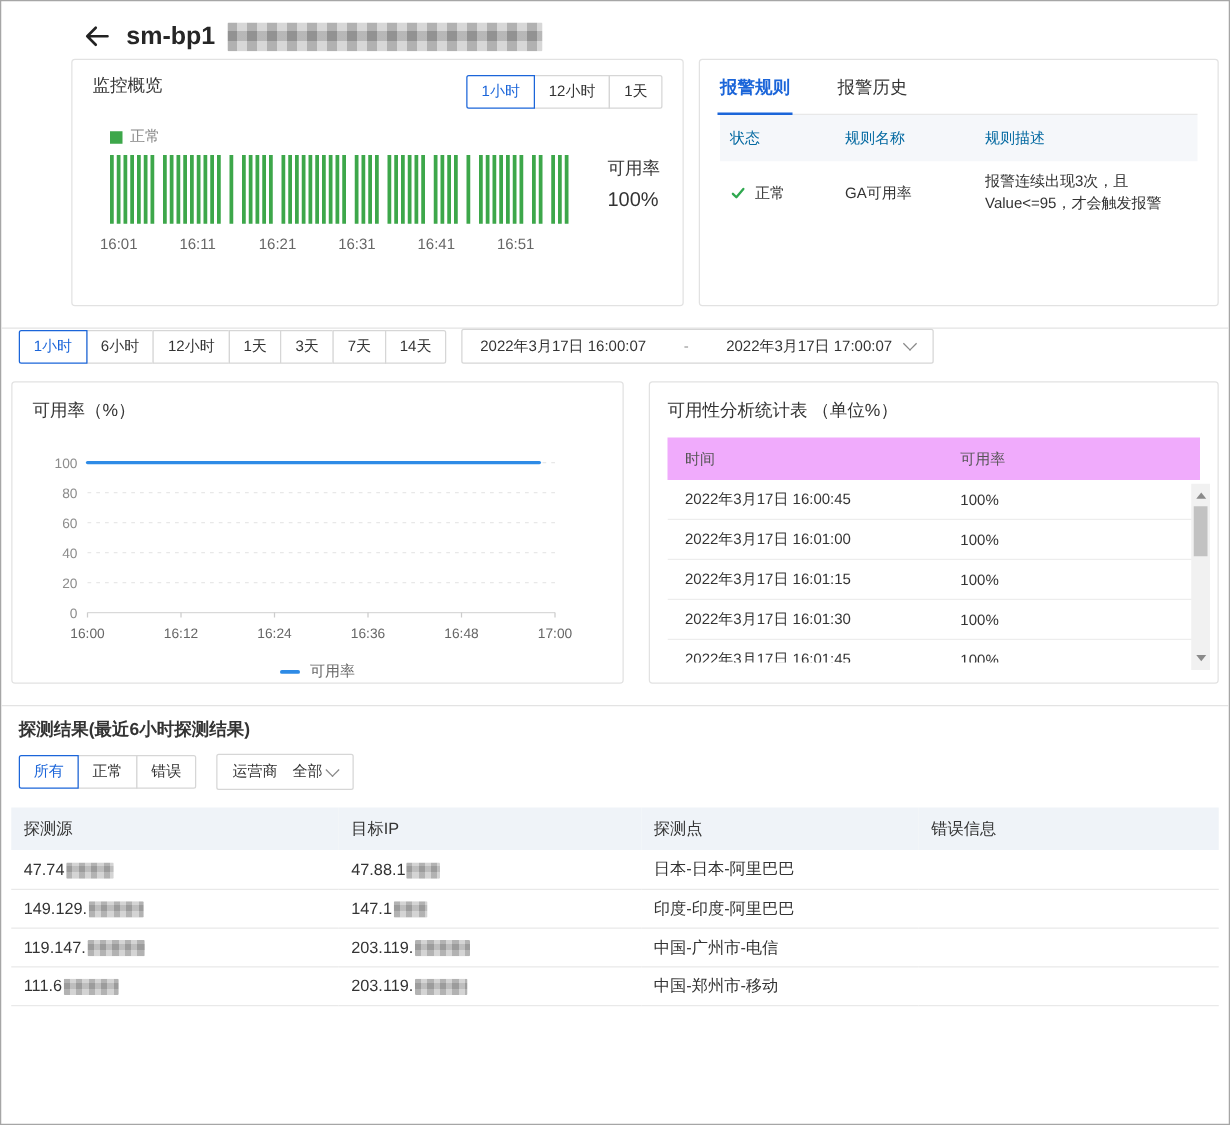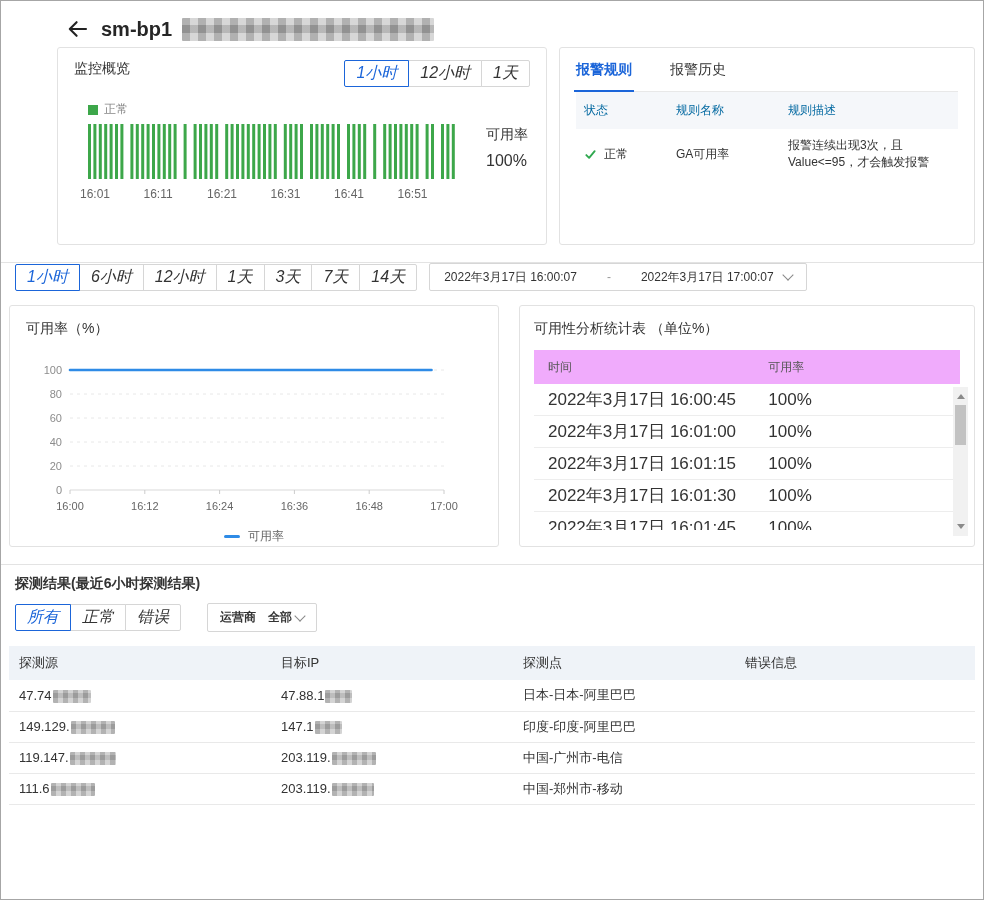--- a/index.html
+++ b/index.html
@@ -34,22 +34,22 @@
   .mosaic-sm{ height:13px; margin-left:1px; }
 
   .section-label{ font-size:13px; font-weight:700; color:#333; margin:10px 0 10px 14px; }
   .section-label.lg{ font-size:14px; margin-left:14px; }
 
   .sec{ margin:0 8px; }
   .card{ background:#fff; border:1px solid var(--border); border-radius:3px; }
 
   
   .btn-group{ display:inline-flex; }
-  .btn{ height:27px; padding:0 11px; font-size:16px; background:#fff; border:1px solid #d6d6d6;
-    color:#333; display:flex; align-items:center; margin-left:-1px; cursor:pointer; position:relative; white-space:nowrap;font-style:italic; }
+  .btn{ height:27px; padding:0 11px; font-size:12px; background:#fff; border:1px solid #d6d6d6;
+    color:#333; display:flex; align-items:center; margin-left:-1px; cursor:pointer; position:relative; white-space:nowrap; }
   .btn:first-child{ margin-left:0; border-radius:2px 0 0 2px; }
   .btn:last-child{ border-radius:0 2px 2px 0; }
   .btn.active{ color:var(--blue); border-color:var(--blue); z-index:2; }
 
   
   .overview-row{ display:flex; gap:12px; margin:0 8px;padding-left:48px; }
   .monitor-card{ width:490px; height:198px; padding:12px 16px; }
   .card-head{ display:flex; justify-content:space-between; align-items:flex-start; }
   .card-title{ font-size:14px; color:#333; }
   .legend{ display:flex; align-items:center; gap:6px; margin:14px 0 6px 14px; }
@@ -86,31 +86,31 @@
   .avail-row{ display:flex; gap:20px; margin:14px 8px 0; }
   .chart-card{ width:490px; height:242px; padding:14px 16px; }
   .line-legend{ display:flex; align-items:center; justify-content:center; gap:8px; margin-top:2px; }
   .line-legend .dash{ width:16px; height:3px; background:var(--line-blue); border-radius:2px; }
   .line-legend span{ font-size:12px; color:#666; }
 
   .table-card{ flex:1; height:242px; padding:14px 14px 0; position:relative; overflow:hidden; }
   .av-head{ display:flex; background:#f0abfc; height:34px; align-items:center; font-size:12px; color:#555; margin-top:12px; }
   .av-c1{ padding-left:14px; width:55%; } .av-c2{ flex:1; }
   .av-body{ height:146px; overflow:hidden; }
-  .av-row{ display:flex; height:32px; align-items:center; border-bottom:1px solid #ededed; font-size:17px; color:#333; }
+  .av-row{ display:flex; height:32px; align-items:center; border-bottom:1px solid #ededed; font-size:12px; color:#333; }
 
   .scrollbar{ position:absolute; right:6px; top:81px; bottom:10px; width:15px; background:#f1f1f1; }
   .sb-up,.sb-down{ position:absolute; left:3.5px; width:0; height:0; border-left:4px solid transparent; border-right:4px solid transparent; }
   .sb-up{ top:7px; border-bottom:5px solid #8a8a8a; }
   .sb-down{ bottom:7px; border-top:5px solid #8a8a8a; }
   .sb-thumb{ position:absolute; top:18px; left:2px; width:11px; height:40px; background:#c2c2c2; cursor:pointer; }
 
   
   .dropdown{ display:flex; align-items:center; border:1px solid #d6d6d6; border-radius:2px; height:29px;
-    padding:0 12px; font-size:12px; color:#333; margin-left:14px; cursor:pointer; width:110px;font-weight:bold; }
+    padding:0 12px; font-size:12px; color:#333; margin-left:4px; cursor:pointer; width:110px; }
   .dropdown .dd-label{ margin-right:12px; }
   .dropdown .chev{ margin-left:auto; }
   .probe-table{ width:calc(100% - 16px); margin:14px 8px 0; border-collapse:collapse; font-size:13px; }
   .probe-table thead tr{ background:#eff3f8; }
   .probe-table th{ font-weight:400; color:#333; text-align:left; height:34px; padding:0 0 0 10px; }
   .probe-table td{ height:31px; padding:0 0 0 10px; border-bottom:1px solid #e9e9e9; color:#333; }
   .c-src{ width:262px; } .c-tgt{ width:242px; } .c-loc{ width:222px; }
 </style>
 </head>
 <body>

